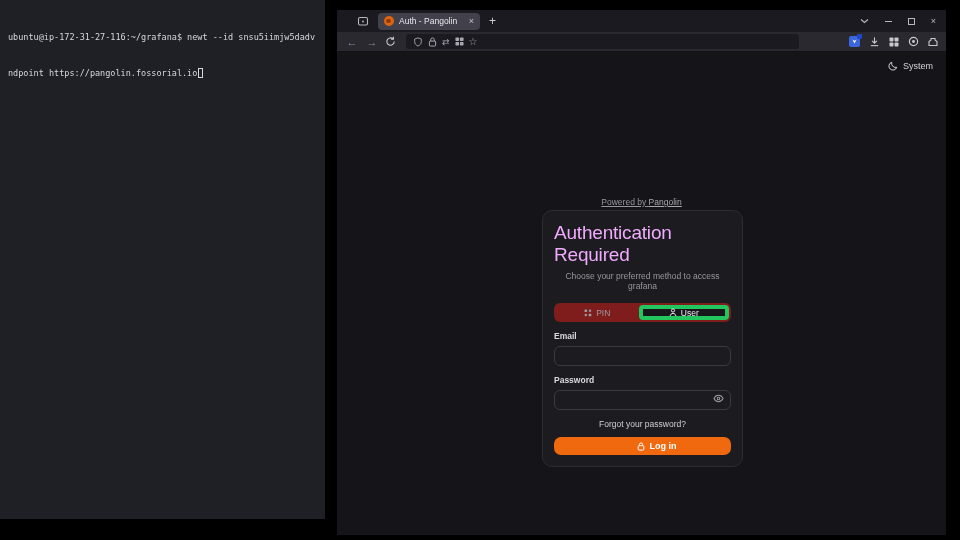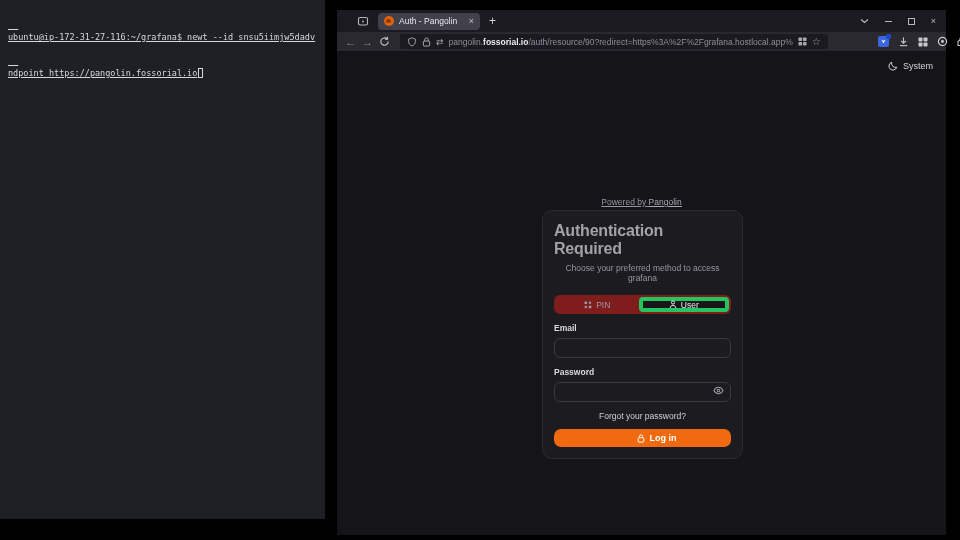--- a/index.html
+++ b/index.html
@@ -14,21 +14,20 @@
   svg { display:block; }
 
   
   .terminal {
     position:absolute; left:0; top:8; width:325px; height:519px;
     background:#1e2026;
     padding:7px 4px 0 8px;
     font-family:"DejaVu Sans Mono", monospace;
     font-size:8.5px; line-height:12px; color:#d6d8dc;
     white-space:pre;
-    text-decoration:underline;
   }
   .t-cursor {
     display:inline-block; width:5px; height:10px;
     border:1px solid #d6d8dc; margin-left:1px; vertical-align:-2px;
   }
 
   
   .browser {
     position:absolute; left:337px; top:10px; width:609px; height:525px;
     background:#151419; display:flex; flex-direction:column;
@@ -95,21 +94,21 @@
     position:absolute; top:145px; left:0; width:100%;
     text-align:center; font-size:8.5px; color:#97969e;text-decoration:underline;
   }
   .powered a { color:#a8a7ae; text-decoration:underline; }
 
   .card {
     position:absolute; left:205px; top:158px; width:201px;
     background:#1c1b20; border:1px solid #2d2c32; border-radius:10px;
     padding:11px;
   }
-  .card-title { font-size:16px; font-weight:700; color:#a3a3a3; letter-spacing:-0.2px; }
+  .card-title { font-size:19px; font-weight:400; color:#f0abfc; letter-spacing:-0.2px; }
   .card-sub { font-size:8.5px; color:#97969e; margin-top:5px;text-align:center; }
 
   .seg {
     margin-top:12px; height:19px; background:#7f1d1d; border-radius:6px;
     padding:2px; display:flex;
   }
   .seg-item {
     flex:1; display:flex; align-items:center; justify-content:center; gap:4px;
     font-size:8.5px; color:#9a99a0; border-radius:4px;
   }
@@ -189,21 +188,20 @@
           <path d="M6 1l4 1.5v3c0 2.6-1.7 4.4-4 5.3-2.3-.9-4-2.7-4-5.3v-3z"></path>
         </svg>
       </span>
       <span class="icon-btn">
         <svg width="9" height="10" viewBox="0 0 10 11" fill="none" stroke="#a9a8b1" stroke-width="1.1">
           <rect x="1.5" y="4.5" width="7" height="5.5" rx="1"></rect>
             <path d="M3 4.5V3a2 2 0 0 1 4 0v1.5"></path>
         </svg>
       </span>
       <span style="font-size:9px;color:#a9a8b1;">⇄</span>
-      <span class="url-text"><span>pangolin.</span><b>fossorial.io</b><span>/auth/resource/90?redirect=https%3A%2F%2Fgrafana.hostlocal.app%</span></span>
       <span class="icon-btn">
         <svg width="9" height="9" viewBox="0 0 10 10" fill="#a9a8b1">
           <rect x="0.5" y="0.5" width="4" height="4" rx="0.8"></rect>
             <rect x="5.5" y="0.5" width="4" height="4" rx="0.8"></rect>
           <rect x="0.5" y="5.5" width="4" height="4" rx="0.8"></rect>
             <rect x="5.5" y="5.5" width="4" height="4" rx="0.8"></rect>
         </svg>
       </span>
       <span style="font-size:10px;color:#a9a8b1;">☆</span>
     </div>

